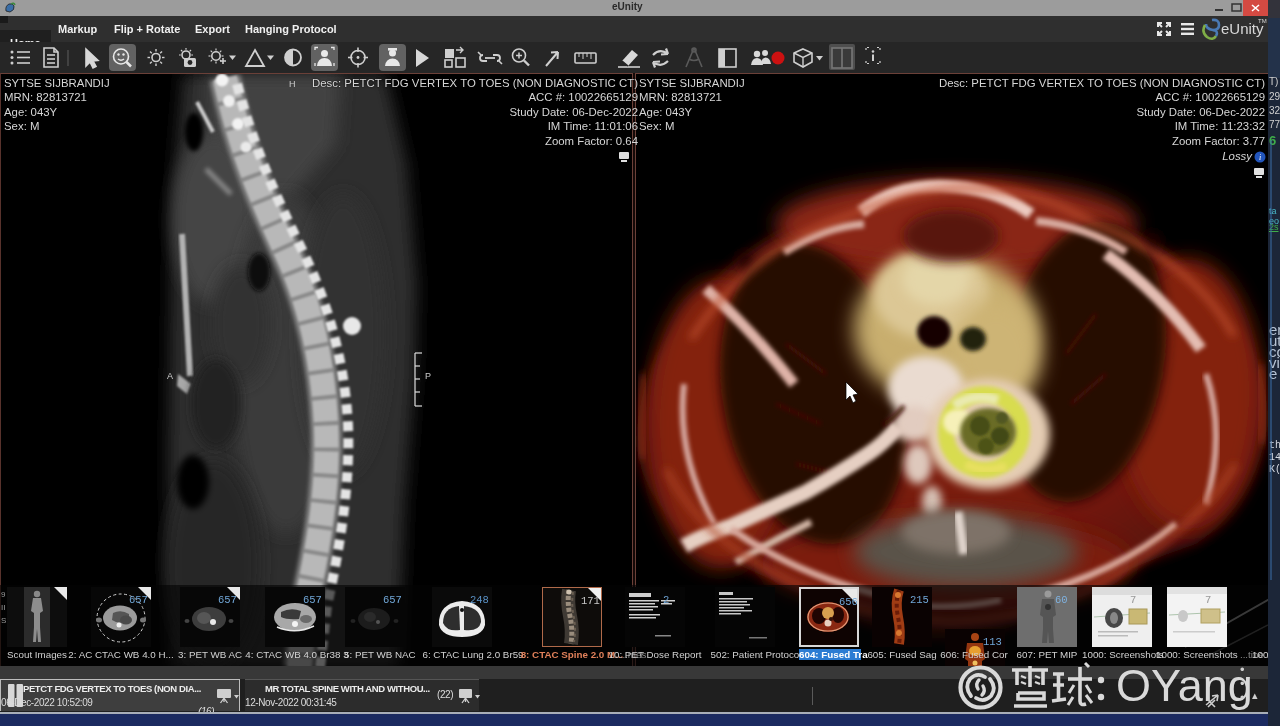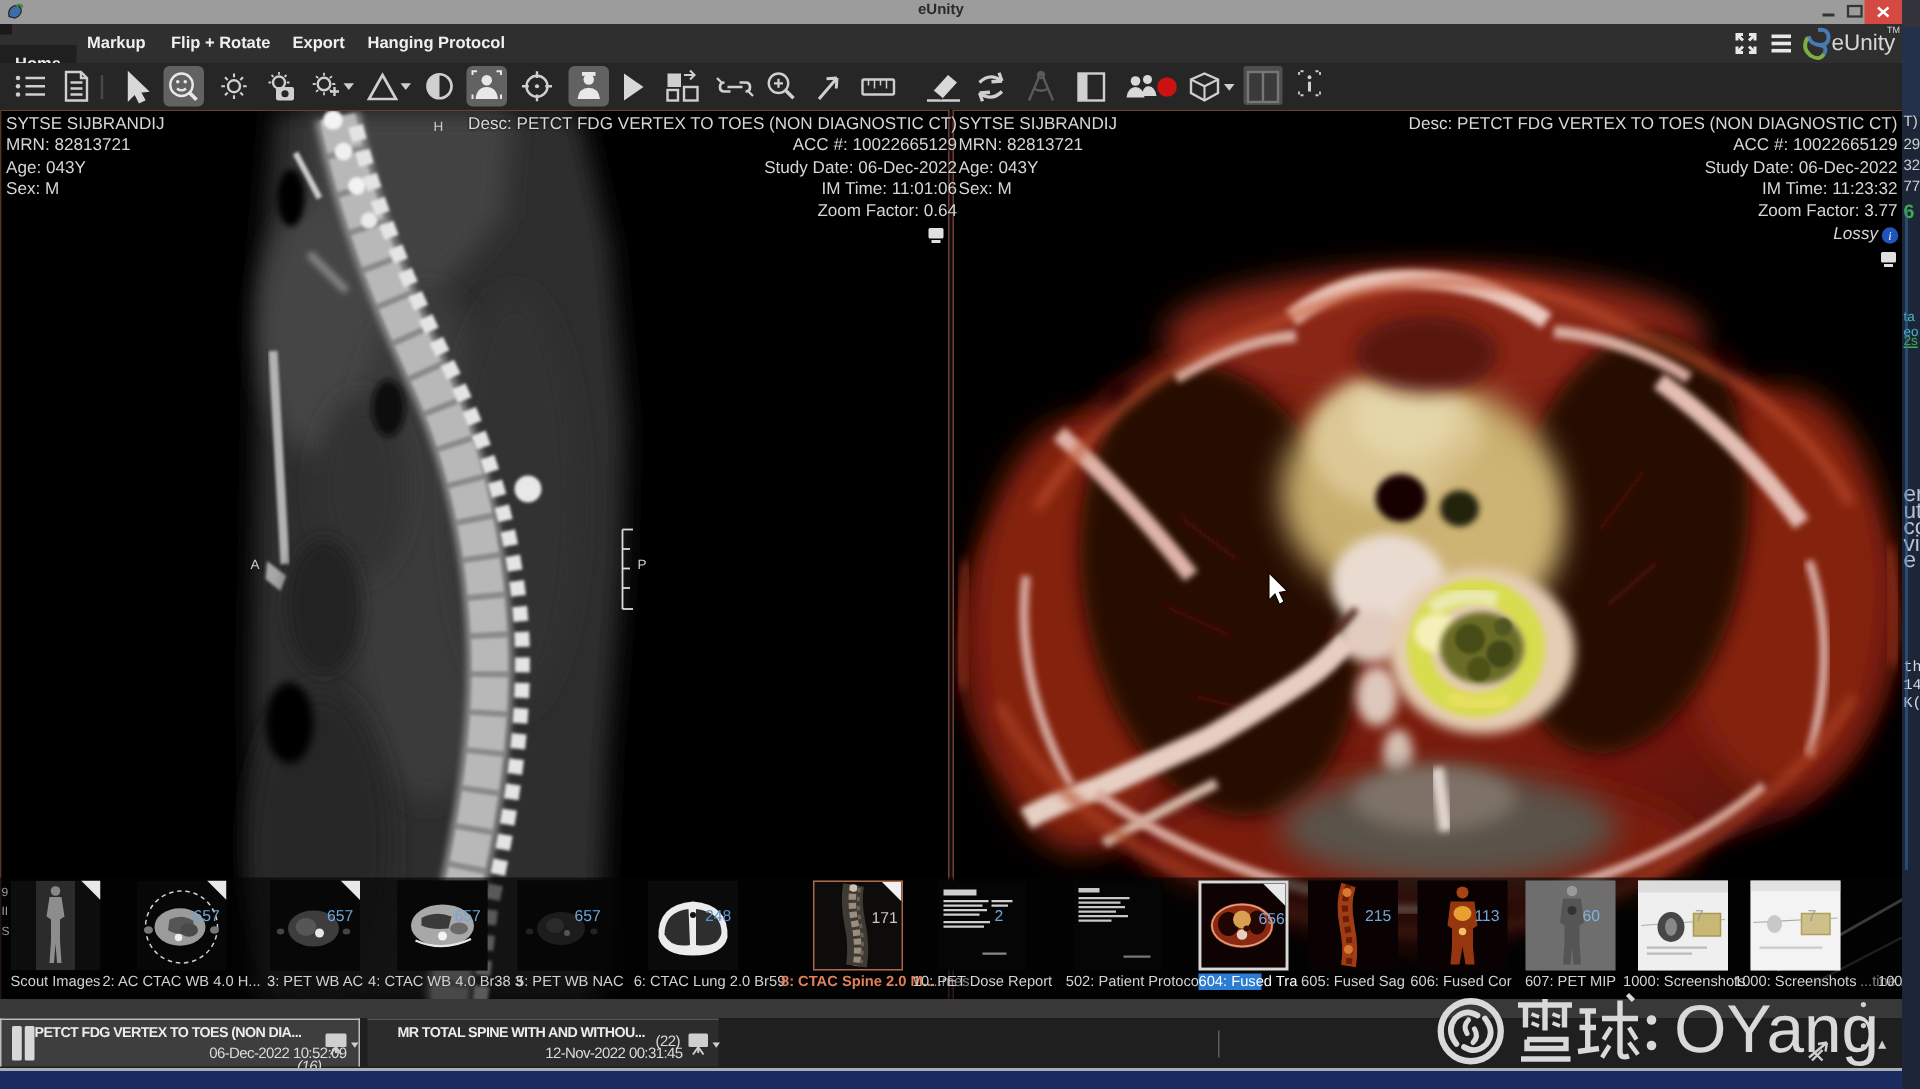--- a/index.html
+++ b/index.html
@@ -18,27 +18,27 @@
 .hl{background:#626262;}
 
 #vpL{left:0;top:73px;width:633px;height:594px;background:#000;border-top:1px solid #6b4038;border-left:1px solid #58322c;box-sizing:border-box;}
 #vpR{left:636px;top:73px;width:632px;height:594px;background:#000;border-top:1px solid #6b4038;box-sizing:border-box;}
 #vdiv{left:632px;top:73px;width:4px;height:594px;background:#140a08;border-left:1px solid #6b4038;border-right:1px solid #6b4038;box-sizing:border-box;}
 .ovl{position:absolute;z-index:3;color:#d6d6d6;font-size:11.4px;line-height:14.4px;white-space:pre;text-shadow:0 0 2px #000;}
 .ovr{text-align:right;}
 
 #thumbbar{left:0;top:585px;width:1268px;height:81px;}
 .thumb{position:absolute;top:2px;width:60px;height:60px;background:#050505;overflow:hidden;}
-.tnum{position:absolute;left:3px;top:18px;font-size:10.5px;color:#71a7d8;font-family:Liberation Sans, sans-serif;padding-left:35px;}
+.tnum{position:absolute;left:3px;top:7px;font-size:10.5px;color:#71a7d8;font-family:Liberation Mono, monospace;padding-left:35px;}
 .tcap{position:absolute;top:64px;font-size:9.8px;color:#d2d2d2;white-space:nowrap;text-align:center;}
 .dogear{position:absolute;right:0;top:0;width:0;height:0;border-top:13px solid #e8e8e8;border-left:13px solid transparent;}
 
 #sep1{left:0;top:666px;width:1268px;height:13px;background:#383838;}
 #studybar{left:0;top:679px;width:1268px;height:33px;background:#1f1f1f;}
-.stab{position:absolute;top:0;height:32px;color:#ececec;font-size:9.5px;font-weight:bold;text-align:right;white-space:nowrap;letter-spacing:-0.4px;}
+.stab{position:absolute;top:0;height:32px;color:#ececec;font-size:9.5px;font-weight:bold;text-align:left;white-space:nowrap;letter-spacing:-0.4px;}
 .stab .d2{font-weight:normal;font-size:10px;color:#dcdcdc;}
 #btline{left:0;top:712px;width:1268px;height:2px;background:#a8aeb8;}
 #navy{left:0;top:714px;width:1280px;height:12px;background:#1b2a60;}
 
 #rstrip{left:1268px;top:0;width:12px;height:726px;background:#1c2638;}
 
 #wm{left:952px;top:655px;width:328px;height:60px;color:#d9d9d9;}
 </style>
 </head>
 <body>
@@ -386,35 +386,35 @@
   <ellipse cx="27" cy="28" rx="20" ry="14" fill="none" stroke="#e09a78" stroke-width="1.2"></ellipse>
   <ellipse cx="18" cy="27" rx="7" ry="8" fill="#200502"></ellipse>
   <ellipse cx="37" cy="26" rx="6" ry="8" fill="#240603"></ellipse>
   <ellipse cx="27" cy="24" rx="6" ry="6" fill="#d8a050"></ellipse>
   <circle cx="27" cy="34" r="3.5" fill="#e8d0c0"></circle>
   <circle cx="30" cy="30" r="2" fill="#301008"></circle>
         </svg>
   <div class="dogear" style="border-top-width:15px;border-left-width:15px;"></div>
   <div class="tnum">656</div>
 </div>
-<div class="tcap" style="left:799px;width:42px;background:#2b7cd3;color:#fff;font-weight:normal;">604: Fused Tra</div>
+<div class="tcap" style="left:799px;width:62px;background:#2b7cd3;color:#fff;font-weight:bold;">604: Fused Tra</div>
 
 <div class="thumb" style="left:872px;">
   <svg width="60" height="60">
           <rect width="60" height="60" fill="#0a0202"></rect>
   <path d="M27,3 Q23,15 26,30 Q29,45 27,57" stroke="#a03c14" stroke-width="10" fill="none"></path>
   <path d="M27,3 Q23,15 26,30 Q29,45 27,57" stroke="#6a1c08" stroke-width="4" fill="none" stroke-dasharray="4 3"></path>
   <circle cx="26" cy="8" r="3" fill="#d87830"></circle>
           <circle cx="27" cy="46" r="3" fill="#d87830"></circle>
         </svg>
   <div class="tnum">215</div>
 </div>
 <div class="tcap" style="left:866px;width:72px;">605: Fused Sag</div>
 
-<div class="thumb" style="left:945px;">
+<div class="thumb" style="left:945px;margin-top:42px;">
   <svg width="60" height="60">
           <rect width="60" height="60" fill="#0a0202"></rect>
   <circle cx="30" cy="8" r="4" fill="#a84414"></circle>
   <path d="M22,14 L38,14 L40,30 L37,32 L37,44 L38,56 L32,56 L30,44 L28,56 L22,56 L23,44 L23,32 L20,30 Z" fill="#953610"></path>
   <ellipse cx="30" cy="22" rx="6" ry="5" fill="#e8a030"></ellipse>
   <circle cx="30" cy="34" r="2.5" fill="#f0c060"></circle>
         </svg>
   <div class="tnum">113</div>
 </div>
 <div class="tcap" style="left:938px;width:72px;">606: Fused Cor</div>

